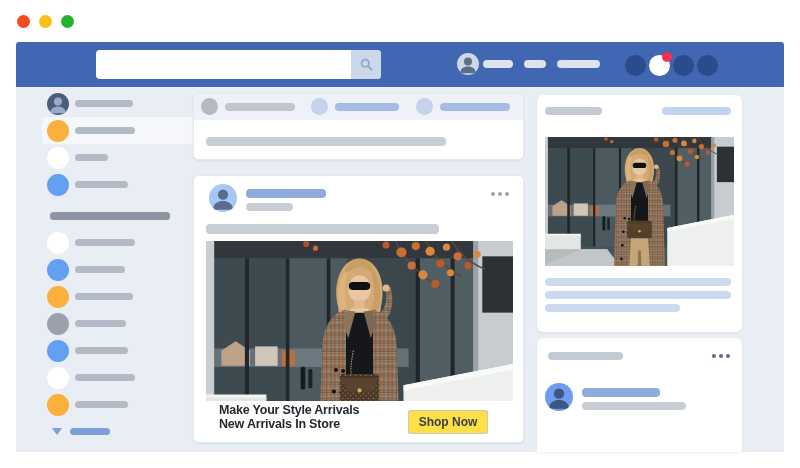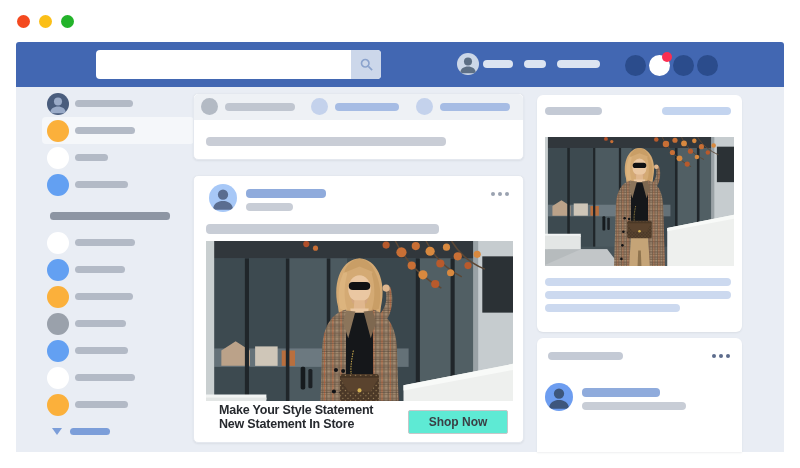--- a/index.html
+++ b/index.html
@@ -57,21 +57,21 @@
   .name-bar{position:absolute;left:52px;top:13px;width:80px;height:9px;border-radius:4px;background:#8fabdc}
   .sub-bar{position:absolute;left:52px;top:27px;width:47px;height:8px;border-radius:4px;background:#c8cdd6}
   .dots{position:absolute;display:flex;gap:3px;cursor:pointer}
   .dots span{width:4px;height:4px;border-radius:50%;background:#9aa2b0}
   .post-card .dots{right:14px;top:16px}
   .text-bar{position:absolute;left:12px;top:48px;width:233px;height:10px;border-radius:4px;background:#c8cdd6}
   .ad-img{position:absolute;left:12px;top:65px;width:307px;height:160px;display:block;cursor:pointer}
   .ad-footer{position:absolute;left:25px;top:227px;width:300px}
   .ad-headline{font-size:12.5px;font-weight:bold;color:#26292e;line-height:14px;letter-spacing:-.2px}
   .ad-url{margin-top:4px;font-size:9.5px;color:#a3a8ae;letter-spacing:.5px}
-  .cta-btn{position:absolute;left:214px;top:234px;width:100px;height:24px;background:#5eead4;border:1px solid #c5c7c9;border-radius:2px;font-family:"Liberation Sans",sans-serif;font-size:12px;font-weight:bold;color:#3a3f45;cursor:pointer}
+  .cta-btn{position:absolute;left:214px;top:234px;width:80px;height:24px;background:#fde047;border:1px solid #c5c7c9;border-radius:2px;font-family:"Liberation Sans",sans-serif;font-size:12px;font-weight:bold;color:#3a3f45;cursor:pointer}
 
   
   .rail-card1{position:absolute;left:521px;top:8px;width:205px;height:237px;border-radius:6px}
   .rc1-bar-l{position:absolute;left:8px;top:12px;width:57px;height:8px;border-radius:4px;background:#c4cad5}
   .rc1-bar-r{position:absolute;left:125px;top:12px;width:69px;height:8px;border-radius:4px;background:#c3d4ef}
   .rail-img{position:absolute;left:8px;top:42px;width:189px;height:129px;display:block;cursor:pointer}
   .rail-bars span{position:absolute;left:8px;height:8px;border-radius:4px;background:#ccd9ef;display:block}
 
   .rail-card2{position:absolute;left:521px;top:251px;width:205px;height:114px;border-radius:6px 6px 0 0}
   .rc2-bar{position:absolute;left:11px;top:14px;width:75px;height:8px;border-radius:4px;background:#c4cad5}
@@ -313,22 +313,22 @@
           <span></span>
           <span></span>
         </span>
       <span class="text-bar"></span>
 
       <svg class="ad-img" viewBox="0 0 600 400" preserveAspectRatio="xMidYMin slice" role="img" aria-label="ad photo">
           <use href="#ad-scene"></use>
         </svg>
 
       <div class="ad-footer">
-        <div class="ad-headline">Make Your Style Statement</div>
-        <div class="ad-headline">New Statement In Store</div>
+        <div class="ad-headline">Make Your Style Arrivals</div>
+        <div class="ad-headline">New Arrivals In Store</div>
       </div>
       <button class="cta-btn">Shop Now</button>
     </div>
 
     <div class="card rail-card1">
       <span class="rc1-bar-l"></span>
       <span class="rc1-bar-r"></span>
       <svg class="rail-img" viewBox="0 0 600 400" preserveAspectRatio="xMidYMid slice" role="img" aria-label="ad photo">
           <use href="#ad-scene"></use>
         </svg>

